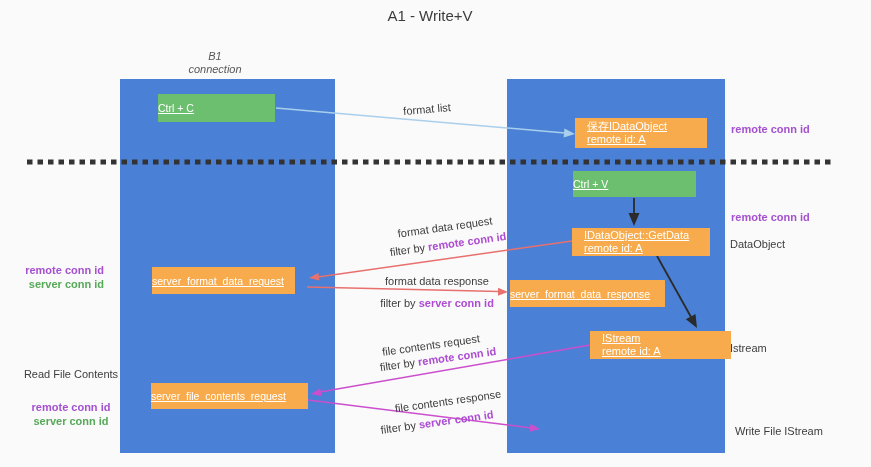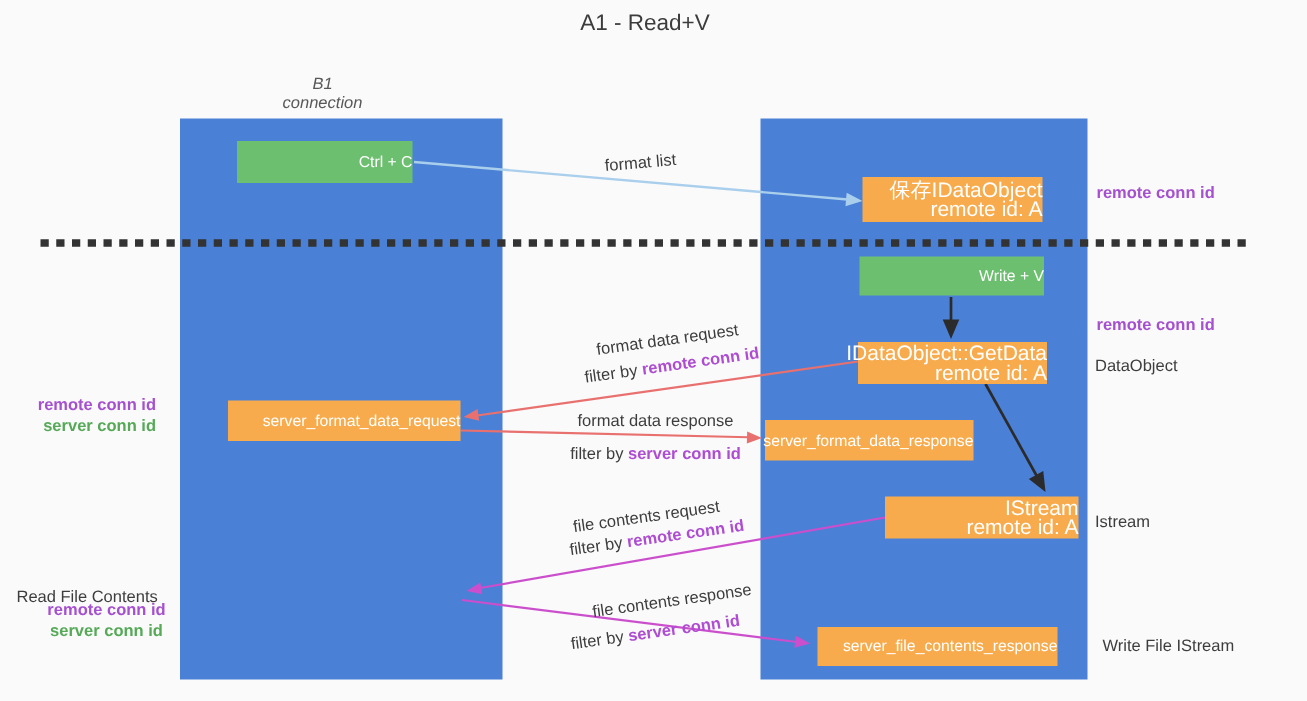--- a/index.html
+++ b/index.html
@@ -17,45 +17,45 @@
   .ln-blue{stroke:var(--arrow-blue,#a9cfec);stroke-width:1.6;fill:none;}
   .hd-blue{fill:var(--arrow-blue,#a9cfec);}
   .ln-red{stroke:var(--arrow-red,#e8706e);stroke-width:1.5;fill:none;}
   .hd-red{fill:var(--arrow-red,#e8706e);}
   .ln-mag{stroke:var(--arrow-magenta,#cb4fcd);stroke-width:1.5;fill:none;}
   .hd-mag{fill:var(--arrow-magenta,#cb4fcd);}
   .ln-blk{stroke:var(--arrow-black,#2b2b2b);stroke-width:1.8;fill:none;}
   .hd-blk{fill:var(--arrow-black,#2b2b2b);}
   .sep{stroke:var(--separator,#333333);stroke-width:5;stroke-dasharray:5.5 5;}
 
-  .node{position:absolute;display:flex;flex-direction:column;align-items:flex-end;
-        justify-content:center;color:#fff;text-align:center;white-space:nowrap;}
+  .node{position:absolute;display:flex;flex-direction:column;align-items:flex-start;
+        justify-content:center;color:#fff;text-align:center;white-space:nowrap;text-decoration:underline;}
   .node-orange{background:var(--box-orange,#f8ab4c);}
   .node-green{background:var(--box-green,#6dbf70);}
   .fs1{font-size:10.5px;}
-  .fs2{font-size:14px;line-height:13px;}
+  .fs2{font-size:11px;line-height:13px;padding-left:12px;}
 
   .flow-label{position:absolute;font-size:11px;color:#3d3d3d;white-space:nowrap;
               transform:translate(-50%,-50%);}
   .rot{transform:translate(-50%,-50%) rotate(-8deg);}
   .rot5{transform:translate(-50%,-50%) rotate(-5deg);}
   .hl{font-weight:bold;color:var(--text-magenta,#ae4cd2);}
 
   .side{position:absolute;font-size:11px;white-space:nowrap;color:#3d3d3d;}
   .purple{color:var(--text-purple,#a550cf);font-weight:bold;}
   .green{color:var(--text-green,#55a957);font-weight:bold;}
   .pair{line-height:14px;}
 </style>
 </head>
 <body>
 
 <div class="canvas">
 
   <div class="title">
-    <div>A1 - Read+V</div>
+    <div>A1 - Write+V</div>
   </div>
 
   <div class="col-header" style="left:155px;">
     <div>B1</div>
     <div>connection</div>
   </div>
   <div class="col-header" style="left:556px;margin-top:41px;">
     <div>A1</div>
     <div>remote</div>
   </div>
@@ -105,45 +105,45 @@
   <div class="node node-green fs1" style="left:158px;top:94px;width:117px;height:28px;">
     <span>Ctrl + C</span>
   </div>
 
   <div class="node node-orange fs2" style="left:575px;top:118px;width:120px;height:30px;">
     <span>保存IDataObject</span>
     <span>remote id: A</span>
   </div>
 
   <div class="node node-green fs1" style="left:573px;top:171px;width:123px;height:26px;">
-    <span>Write + V</span>
+    <span>Ctrl + V</span>
   </div>
 
   <div class="node node-orange fs2" style="left:572px;top:228px;width:126px;height:28px;">
     <span>IDataObject::GetData</span>
     <span>remote id: A</span>
   </div>
 
-  <div class="node node-orange fs1" style="left:152px;top:267px;width:155px;height:27px;">
+  <div class="node node-orange fs1" style="left:152px;top:267px;width:143px;height:27px;">
     <span>server_format_data_request</span>
   </div>
 
-  <div class="node node-orange fs1" style="left:510px;top:280px;width:139px;height:27px;">
+  <div class="node node-orange fs1" style="left:510px;top:280px;width:155px;height:27px;">
     <span>server_format_data_response</span>
   </div>
 
   <div class="node node-orange fs2" style="left:590px;top:331px;width:129px;height:28px;">
     <span>IStream</span>
     <span>remote id: A</span>
   </div>
 
+  <div class="node node-orange fs1" style="left:151px;top:383px;width:157px;height:26px;">
+    <span>server_file_contents_request</span>
+  </div>
 
-  <div class="node node-orange fs1" style="left:545px;top:418px;width:160px;height:26px;">
-    <span>server_file_contents_response</span>
-  </div>
 
   <div class="flow-label rot5" style="left:427px;top:109px;">format list</div>
 
   <div class="flow-label rot" style="left:445px;top:227px;">format data request</div>
   <div class="flow-label rot" style="left:448px;top:244px;">
     <span>filter by</span>
     <span class="hl">remote conn id</span>
   </div>
 
   <div class="flow-label" style="left:437px;top:281px;">format data response</div>
@@ -168,19 +168,19 @@
   <div class="side purple" style="left:731px;top:211px;">remote conn id</div>
   <div class="side" style="left:730px;top:238px;">DataObject</div>
   <div class="side" style="left:730px;top:342px;">Istream</div>
   <div class="side" style="left:735px;top:425px;">Write File IStream</div>
 
   <div class="side pair" style="left:18px;top:263px;width:86px;text-align:right;">
     <div class="purple">remote conn id</div>
     <div class="green">server conn id</div>
   </div>
 
-  <div class="side" style="left:11px;top:392px;width:120px;text-align:left;">Read File Contents</div>
+  <div class="side" style="left:11px;top:368px;width:120px;text-align:center;">Read File Contents</div>
   <div class="side pair" style="left:11px;top:400px;width:120px;text-align:center;">
     <div class="purple">remote conn id</div>
     <div class="green">server conn id</div>
   </div>
 
 </div>
 
 </body></html>

